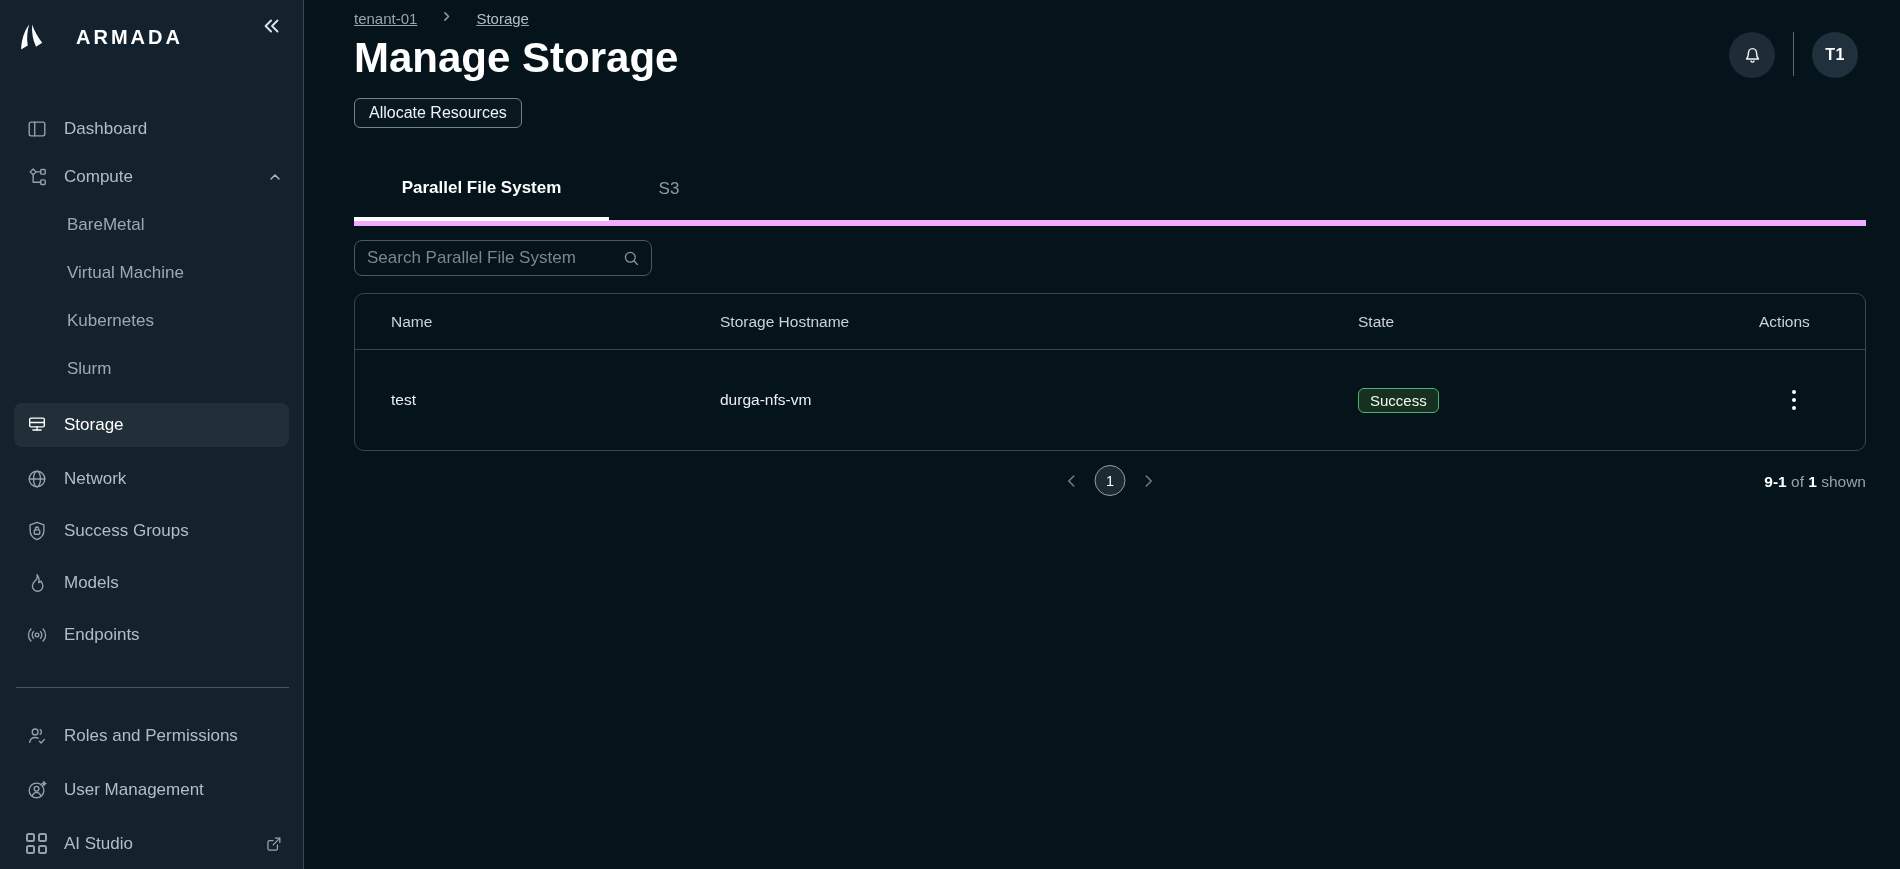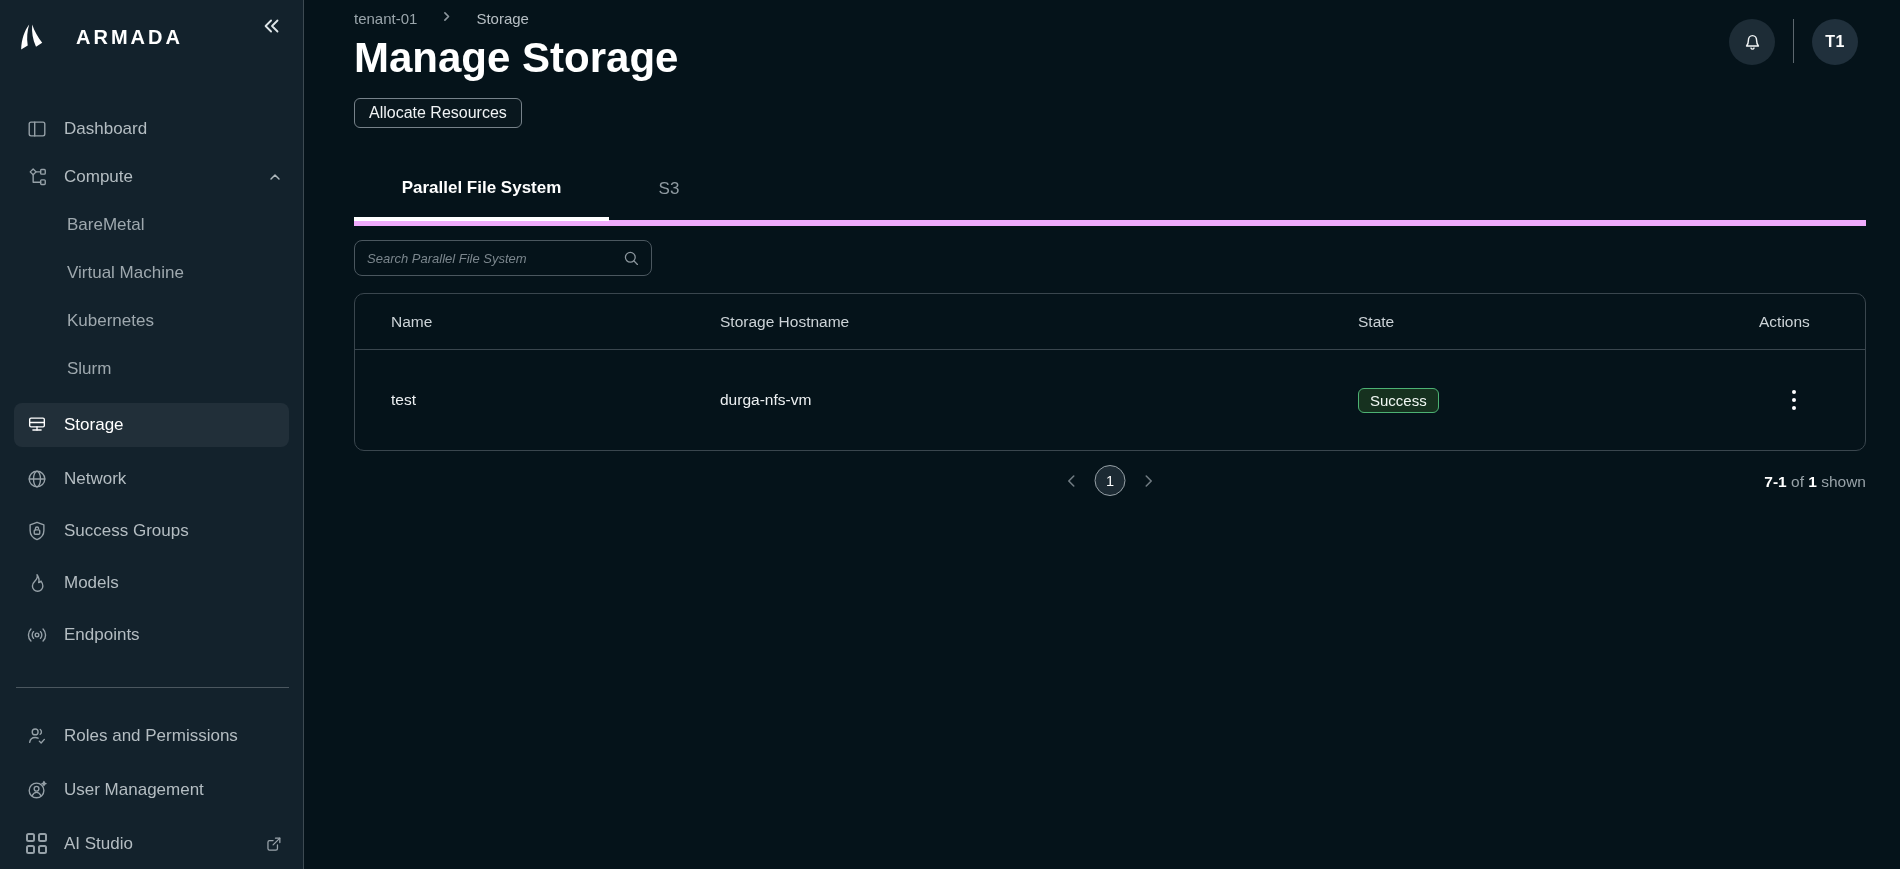--- a/index.html
+++ b/index.html
@@ -45,32 +45,32 @@
   .ext-icon svg { width:19px; height:19px; stroke:currentColor; fill:none; stroke-width:1.6; stroke-linecap:round; stroke-linejoin:round; }
 
   .ai-grid { width:22px; height:22px; display:grid; grid-template-columns:9px 9px; grid-template-rows:9px 9px; gap:3px; }
   .ai-grid span { border-radius:2.5px; border:2.2px solid; }
   .ai-sq-tl { border-color:#e8432f; }
   .ai-sq-tr { border-color:#ec3352; }
   .ai-sq-bl { border-color:#f28022; }
   .ai-sq-br { border-color:#b04bdb; }
 
   
-  .topbar { position:absolute; top:19px; right:42px; display:flex; align-items:flex-start; gap:18px; }
+  .topbar { position:absolute; top:32px; right:42px; display:flex; align-items:flex-start; gap:18px; }
   .icon-circle {
     width:46px; height:46px; border-radius:50%; background:#1d2c36;
     display:flex; align-items:center; justify-content:center; border:none; cursor:pointer; color:#f2f5f6;
   }
   .icon-circle svg { width:23px; height:23px; stroke:currentColor; fill:none; stroke-width:1.5; stroke-linecap:round; stroke-linejoin:round; }
   .topbar-divider { width:1px; height:44px; background:#5c676e; }
   .avatar { background:#20303c; color:#fff; font-weight:700; font-size:16px; letter-spacing:0.5px; }
 
   
   .content { position:absolute; left:305px; top:0; right:0; bottom:0; padding:10px 34px 0 49px; }
-  .breadcrumb { display:flex; align-items:flex-start; gap:23px; font-size:15px; color:#9aa5ab; }
+  .breadcrumb { display:flex; align-items:flex-start; gap:23px; font-size:15px; color:#9aa5ab;text-decoration:underline; }
   .breadcrumb .sep { color:#8d979e; }
   .breadcrumb .sep svg { width:13px; height:13px; stroke:currentColor; fill:none; stroke-width:2; stroke-linecap:round; stroke-linejoin:round; }
   .crumb-current { color:#b7bfc4; }
   .page-title { margin:9px 0 0; font-size:42px; line-height:44px; font-weight:700; color:#fff; }
   .allocate-btn {
     margin-top:18px; height:30px; padding:0 14px; display:inline-flex; align-items:center;
     background:rgba(255,255,255,0.02); border:1px solid #77828a; border-radius:6px;
     color:#f0f3f5; font-size:16px; font-family:inherit; cursor:pointer;
   }
 
@@ -78,21 +78,21 @@
   .tab { display:flex; align-items:center; justify-content:center; font-size:17px; color:#8f9aa1; cursor:pointer; }
   .tab.active { width:255px; color:#fff; font-weight:700; border-bottom:4px solid #fff; margin-bottom:-1px; }
   .tab.inactive { width:120px; }
 
   .search-box {
     margin-top:14px; position:relative; width:298px; height:36px;
     border:1px solid #4b575f; border-radius:8px; display:flex; align-items:center;
   }
   .search-box input {
     background:transparent; border:none; outline:none; width:100%;
-    color:#f9a8d4; font-size:13px; font-family:inherit; padding:0 38px 0 12px;font-style:italic;
+    color:#f9a8d4; font-size:17px; font-family:inherit; padding:0 38px 0 12px;
   }
   .search-box input::placeholder { color:#7b868d; }
   .search-icon { position:absolute; right:10px; top:8px; color:#8c969d; }
   .search-icon svg { width:19px; height:19px; stroke:currentColor; fill:none; stroke-width:1.6; stroke-linecap:round; }
 
   .table-card { margin-top:17px; border:1px solid #3a464e; border-radius:10px; overflow:hidden; }
   .t-head, .t-row { display:grid; grid-template-columns:329px 638px 1fr 70px; padding:0 36px; align-items:center; }
   .t-head { height:56px; border-bottom:1px solid #3a464e; font-size:15.5px; color:#ccd3d7; }
   .t-row { height:100px; font-size:15.5px; color:#edf0f2; }
   .col-actions { display:flex; justify-content:center; }
@@ -365,17 +365,17 @@
         </button>
         <button class="page-num">1</button>
         <button class="page-chevron">
           <span>
             <svg viewBox="0 0 20 20">
                 <path d="M7.5 4.5L13 10l-5.5 5.5"></path>
               </svg>
           </span>
         </button>
       </div>
-      <div class="summary"><span class="strong">7-1</span><span> of </span><span class="strong">1</span><span> shown</span></div>
+      <div class="summary"><span class="strong">9-1</span><span> of </span><span class="strong">1</span><span> shown</span></div>
     </div>
 
   </main>
 </div>
 
 </body></html>

